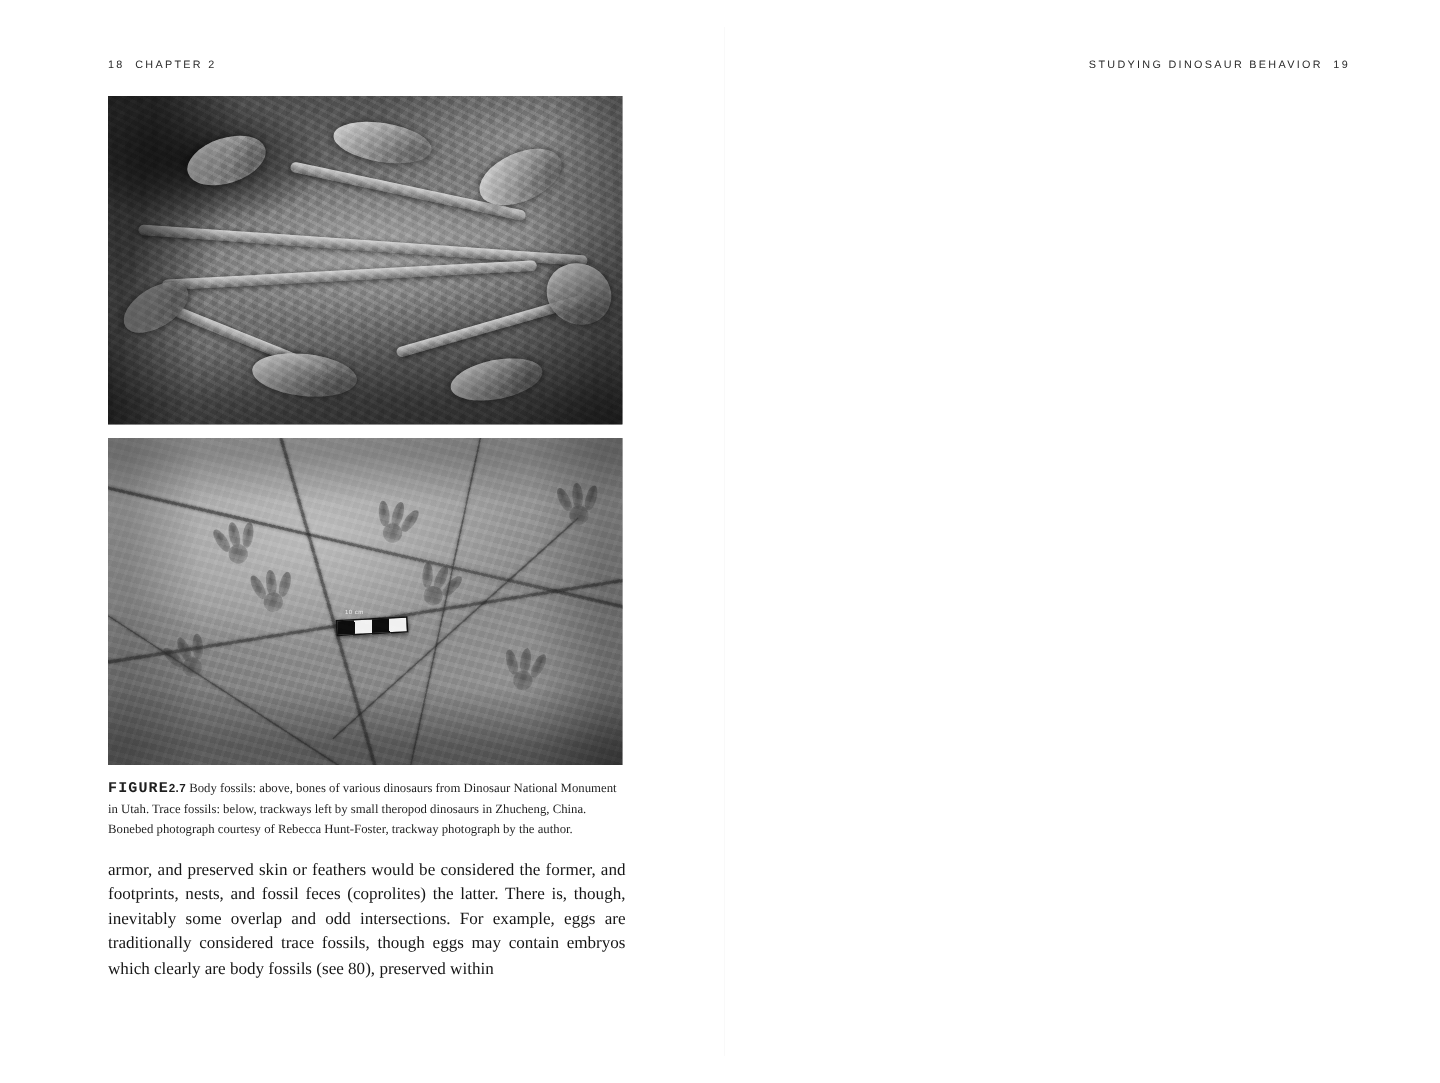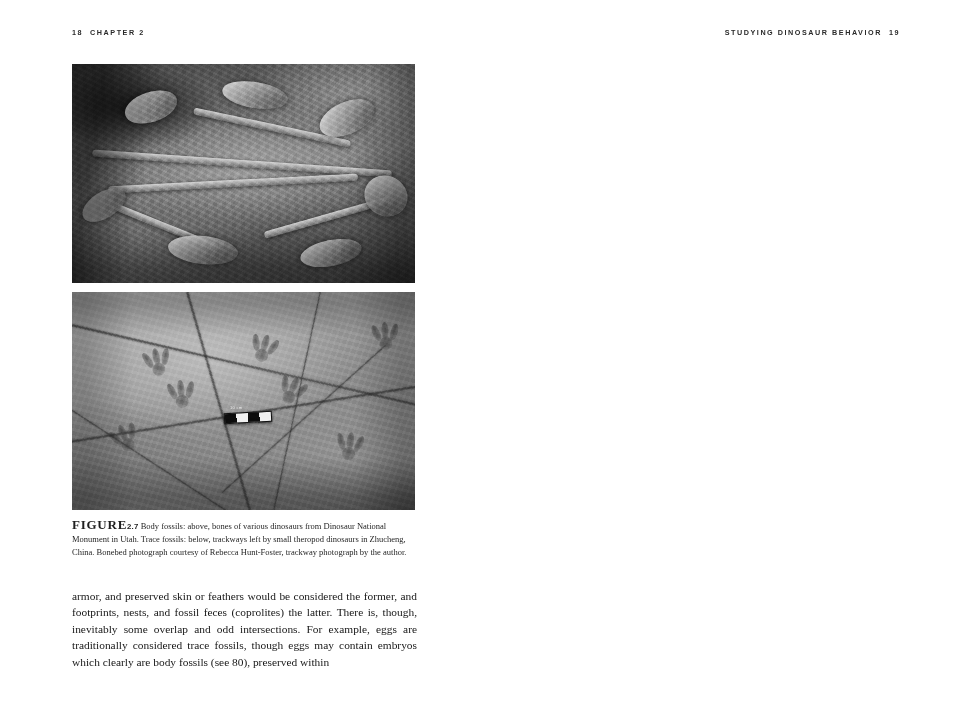--- a/index.html
+++ b/index.html
@@ -37,24 +37,24 @@
     top: 0;
     height: 722px;
     background: #ffffff;
   }
   .page-left  { left: 0;   width: 483px; }
   .page-right { left: 483px; width: 477px; }
 
   
   .runhead {
     position: absolute;
-    top: 28px;
+    top: 38px;
     font-family: "Liberation Sans", "DejaVu Sans", sans-serif;
     font-size: 7.2px;
-    font-weight: 700;
+    font-weight: 400;
     letter-spacing: 1.55px;
     color: #2a2a2a;
     white-space: nowrap;
     text-transform: uppercase;
   }
   .runhead-left  { left: 72px; }
   .runhead-right { right: 60px; text-align: right; }
   .runhead-left .sep  { display: inline-block; width: 7px; }
   .runhead-right .sep { display: inline-block; width: 7px; }
 
@@ -198,22 +198,22 @@
     position: absolute;
     left: 72px;
     top: 519px;
     width: 345px;
     font-size: 8.5px;
     line-height: 12.4px;
     color: #1f1f1f;
     text-align: left;
   }
   .caption .fig-label {
-    font-family: Liberation Serif, serif;
-    font-size: 13px;
+    font-family: Liberation Mono, monospace;
+    font-size: 10px;
     font-weight: 700;
     letter-spacing: .75px;
   }
   .caption .fig-num {
     font-family: "Liberation Sans", "DejaVu Sans", sans-serif;
     font-size: 7.8px;
     font-weight: 700;
     letter-spacing: .2px;
   }
 
@@ -225,21 +225,20 @@
     text-align: justify;
     text-justify: inter-word;
     color: #161616;
     -webkit-hyphens: none;
     hyphens: none;
   }
   .col-left {
     left: 72px;
     top: 572px;
     width: 345px;
-    margin-top: 16px;
   }
   .col p {
     margin: 0;
   }
 </style>
 </head>
 <body>
 
 <div class="spread">
 

